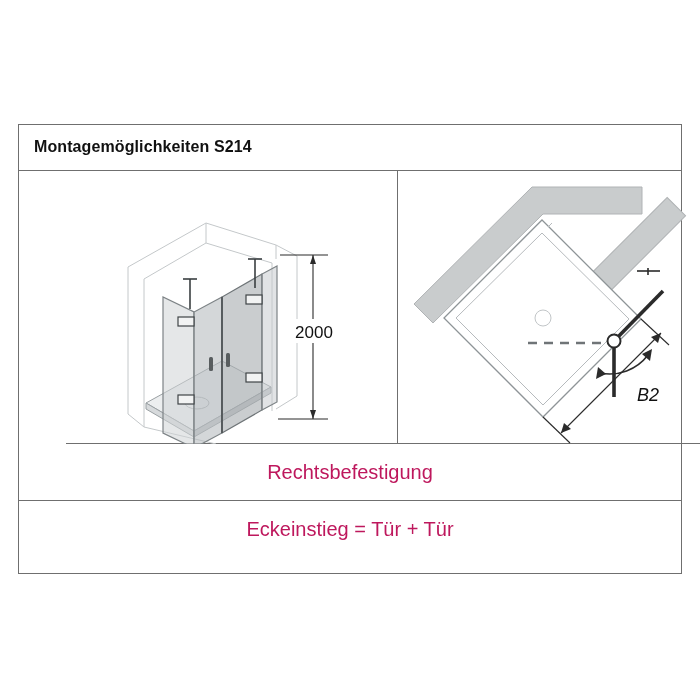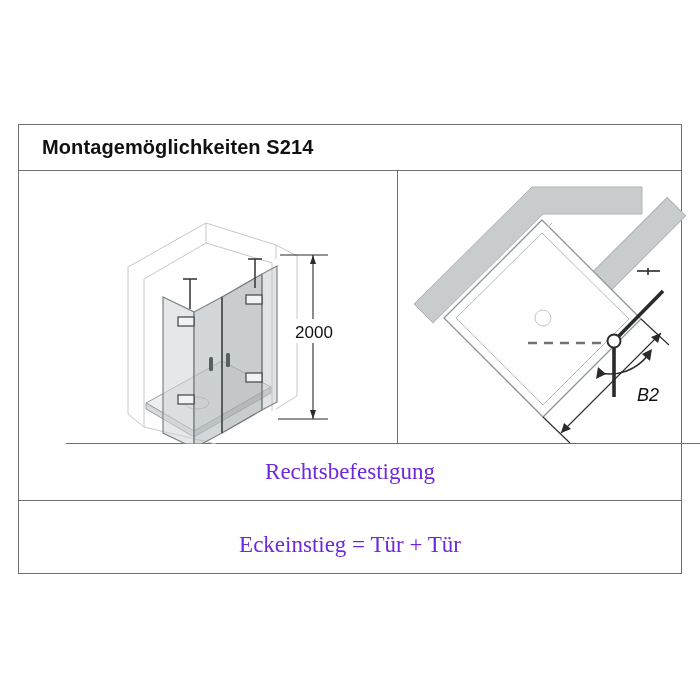--- a/index.html
+++ b/index.html
@@ -32,24 +32,24 @@
     position: absolute;
     left: 0; top: 0;
     width: 100%;
     height: 47px;
     box-sizing: border-box;
     border-bottom: 1.5px solid #6f6f6f;
     display: flex;
     align-items: center;
   }
   .title-text {
-    font-size: 20px;
+    font-size: 16px;
     font-weight: bold;
     letter-spacing: 0.1px;
-    padding-left: 24px;
+    padding-left: 16px;
     color: #111;
   }
   .panels {
     position: absolute;
     left: 0;
     top: 47px;
     width: 100%;
     height: 273px;
     display: flex;
     margin-left: 48px;
@@ -78,26 +78,24 @@
     justify-content: center;
   }
   .caption-row.row1 {
     top: 320px;
     height: 57px;
     border-bottom: 1.5px solid #6f6f6f;
   }
   .caption-row.row2 {
     top: 377px;
     height: 57px;
-    align-items: flex-end;
   }
   .caption-text {
-    font-size: 23px;
-    color: #6d28d9;
-    font-family: Liberation Serif, serif;
+    font-size: 20px;
+    color: #be185d;
   }
   svg { display: block; }
   .svgwrap { position: absolute; left: 0; top: 0; }
 </style>
 </head>
 <body>
 
 <div id="sheet">
 
   <div class="frame"></div>

